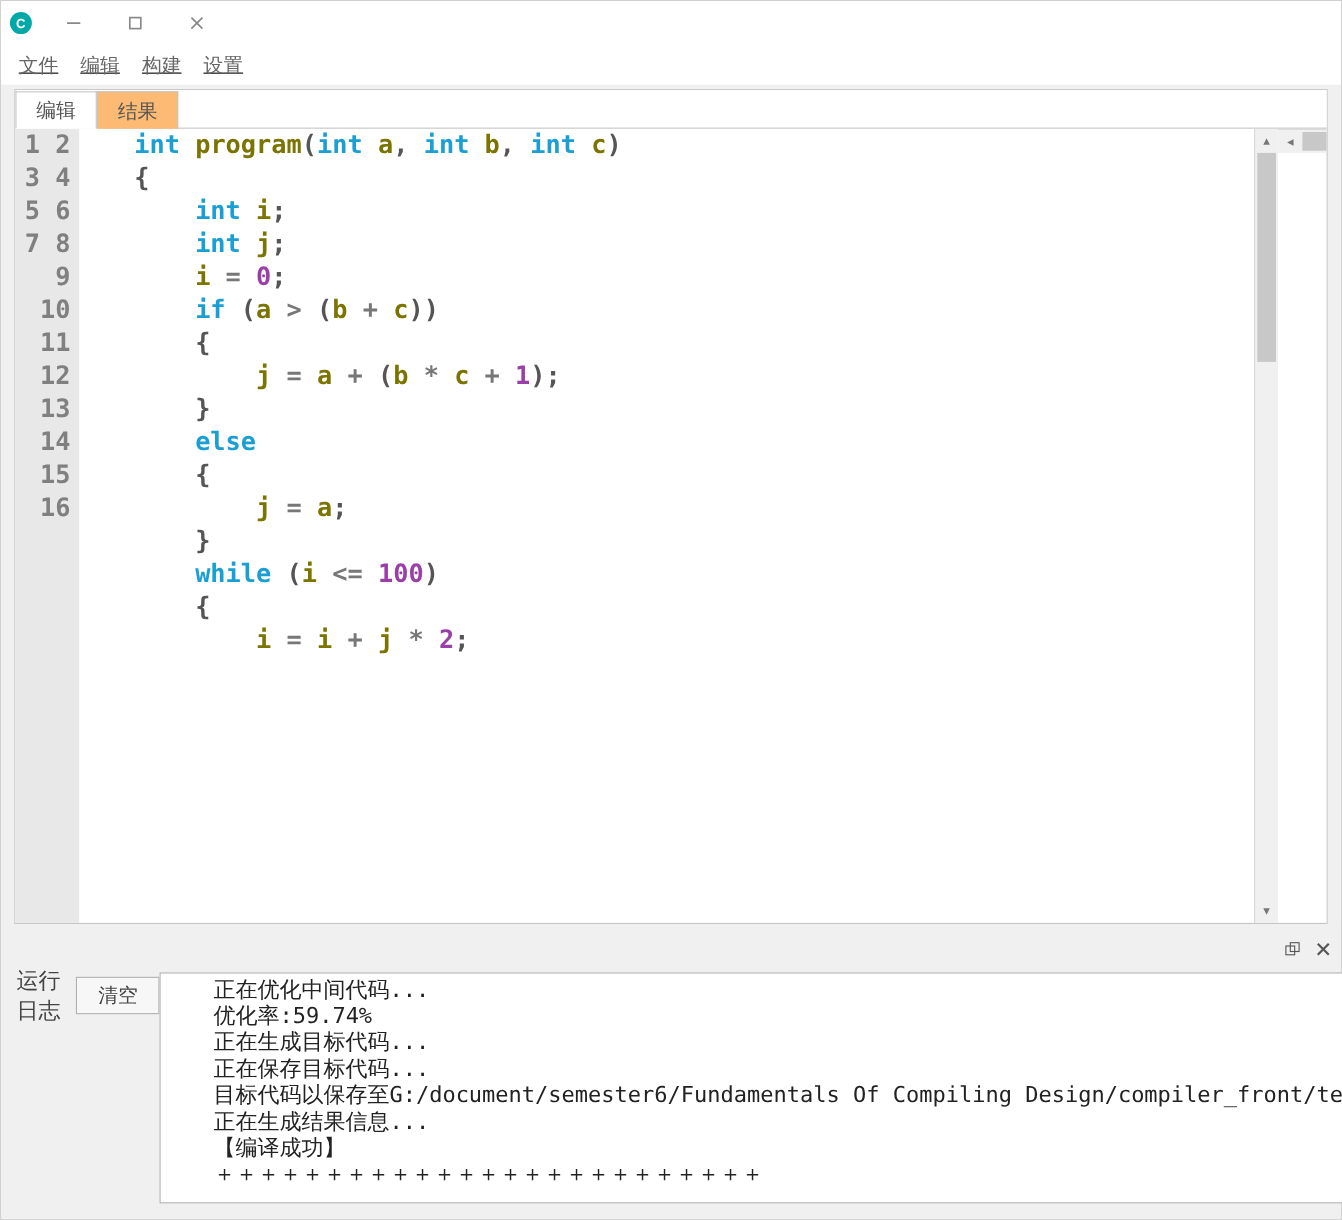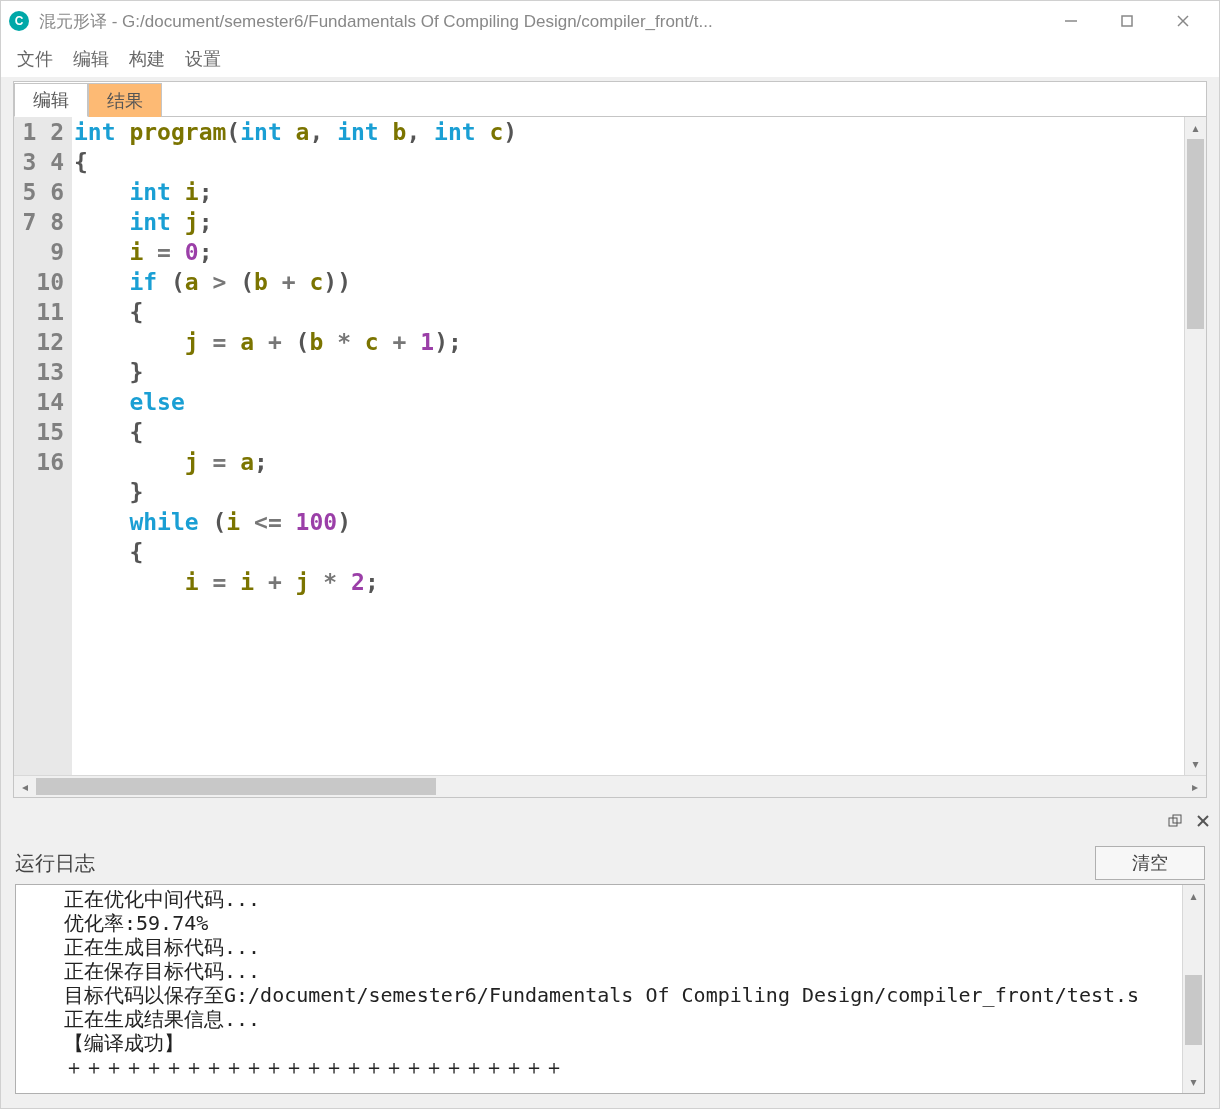--- a/index.html
+++ b/index.html
@@ -8,35 +8,35 @@
 
   
   .titlebar { height: 40px; display: flex; align-items: center; background: #fff; padding: 0 8px; }
   .titlebar .app-icon { width: 20px; height: 20px; border-radius: 50%; background: #00a8a8; margin-right: 10px; display:flex;align-items:center;justify-content:center;color:#fff;font-size:12px;font-weight:bold;}
   .titlebar .title { flex: 1; color: #888; font-size: 17px; white-space: nowrap; overflow: hidden; text-overflow: ellipsis; }
   .titlebar .win-controls { display: flex; gap: 0; }
   .titlebar .win-btn { width: 56px; height: 40px; display: flex; align-items: center; justify-content: center; color: #777; cursor: pointer; }
   .titlebar .win-btn svg { stroke: #888; }
 
   
-  .menubar { height: 36px; display: flex; align-items: center; padding: 0 6px; background: #fff; border-bottom: 0; }
+  .menubar { height: 36px; display: flex; align-items: center; padding: 0 6px; background: #fff; border-bottom: 0; text-decoration: underline; }
   .menubar .menu-item { padding: 4px 10px; color: #666; font-size: 18px; cursor: pointer; }
 
   
   .main { flex: 1; display: flex; flex-direction: column; background: #f0f0f0; }
 
   
   .editor-pane { flex: 1; margin: 4px 12px 0 12px; background: #fff; border: 1px solid #c5c5c5; display: flex; flex-direction: column; position: relative; }
   .tabs-row { display: flex; height: 34px; align-items: flex-end; background: #fff; }
   .tab { height: 34px; padding: 0 18px; display: flex; align-items: center; font-size: 18px; color: #555; border: 1px solid #c5c5c5; border-bottom: none; background: #fdba74; cursor: pointer; position: relative; top: 1px; }
   .tab.active { background: #fff; border-bottom: 1px solid #fff; }
-  .editor-inner { flex: 1; border-top: 1px solid #c5c5c5; margin: 0 0 0 0; display: flex; flex-direction: column; overflow: hidden; }
+  .editor-inner { flex: 1; border-top: 1px solid #c5c5c5; margin: 0 0 0 0; display: flex; overflow: hidden; }
   .code-scroll { flex: 1; overflow: hidden; position: relative; display: flex; }
   .gutter { width: 58px; background: #e8e8e8; text-align: right; padding-right: 8px; font-family: Consolas, monospace; font-size: 23px; font-weight: bold; color: #808080; line-height: 30px; }
-  .code { flex:1; font-family: Consolas, monospace; font-size: 23px; font-weight: bold; line-height: 30px; white-space: pre; padding-left: 2px; overflow: hidden; }
+  .code { flex:1; font-family: Consolas, monospace; font-size: 23px; font-weight: bold; line-height: 30px; white-space: pre; padding-left: 2px; overflow: hidden; margin-left: 48px; }
   .tok-kw { color: #1a9fd4; }
   .tok-fn { color: #7b7400; }
   .tok-var { color: #7b7400; }
   .tok-num { color: #9b3fa8; }
   .tok-op { color: #777; }
   .tok-punc { color: #555; }
   .vscroll { width: 22px; background: #f0f0f0; border-left: 1px solid #d8d8d8; position: relative; }
   .vscroll .up, .vscroll .down { height: 22px; display:flex;align-items:center;justify-content:center;color:#777;font-size:12px;user-select:none;cursor:pointer;}
   .vscroll .thumb { position:absolute; left:2px; right:2px; top:22px; height:190px; background:#c8c8c8; }
   .hscroll { height: 22px; background: #f0f0f0; border-top: 1px solid #d8d8d8; display:flex; }
@@ -44,38 +44,37 @@
   .hscroll .htrack { flex:1; position:relative; }
   .hscroll .hthumb { position:absolute; top:2px; bottom:2px; left:0; width:400px; background:#c8c8c8; }
 
   .splitter { height: 10px; background: #f0f0f0; cursor: row-resize; }
 
   
   .dock-header { height: 26px; background: #f0f0f0; display:flex; justify-content:flex-end; align-items:center; padding: 0 6px; gap:8px; }
   .dock-header .dock-btn { width:20px;height:20px;display:flex;align-items:center;justify-content:center;color:#555;cursor:pointer;}
 
   
-  .log-pane { background: #f0f0f0; padding: 8px 14px 14px 14px; display:flex;flex-direction:column; }
+  .log-pane { background: #f0f0f0; padding: 8px 14px 14px 14px; display:flex;flex-direction:row; }
   .log-title-row { display:flex; align-items:center; justify-content:space-between; height:42px; }
   .log-title { font-size: 20px; color: #444; }
   .clear-btn { width: 110px; height: 34px; border: 1px solid #b0b0b0; background: #f7f7f7; font-size: 18px; color:#444; cursor:pointer; }
   .log-box { flex:1; min-height: 210px; border:1px solid #b0b0b0; background:#fff; display:flex;padding-left:44px; }
   .log-text { flex:1; font-family: "SimSun","NSimSun",monospace; font-size: 20px; line-height: 24px; white-space: pre; padding: 2px 4px; overflow:hidden; color:#222;}
   .log-vscroll { width:22px; background:#f0f0f0; border-left:1px solid #d8d8d8; position:relative;}
   .log-vscroll .up,.log-vscroll .down{height:22px;display:flex;align-items:center;justify-content:center;color:#777;font-size:12px;cursor:pointer;}
   .log-vscroll .thumb{position:absolute;left:2px;right:2px;top:90px;height:70px;background:#c8c8c8;}
 </style>
 </head>
 <body>
 
 <div class="window">
 
   <div class="titlebar">
     <div class="app-icon">C</div>
-    <div class="title">混元形译 - G:/document/semester6/Fundamentals Of Compiling Design/compiler_front/t...</div>
     <div class="win-controls">
       <div class="win-btn">
         <svg width="14" height="14" viewBox="0 0 14 14">
             <line x1="1" y1="7" x2="13" y2="7" stroke-width="1.5"></line>
           </svg>
       </div>
       <div class="win-btn">
         <svg width="14" height="14" viewBox="0 0 14 14">
             <rect x="2" y="2" width="10" height="10" fill="none" stroke-width="1.5"></rect>
           </svg>

